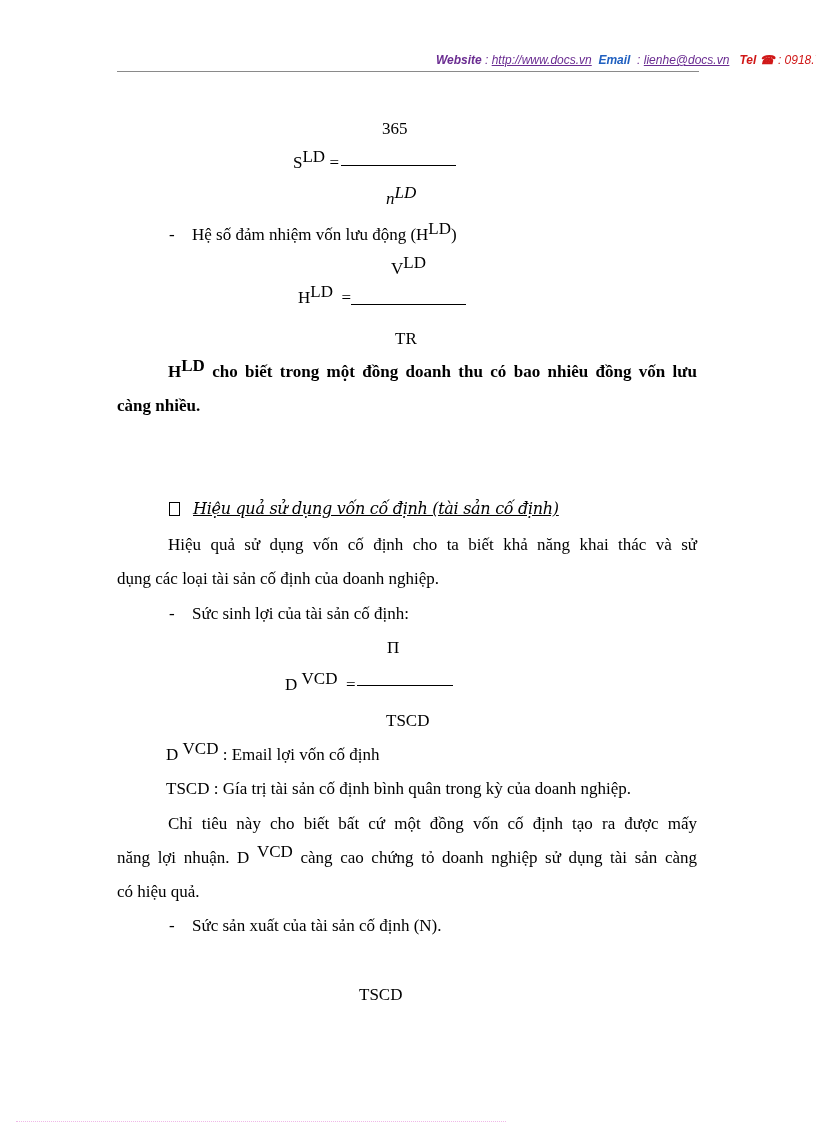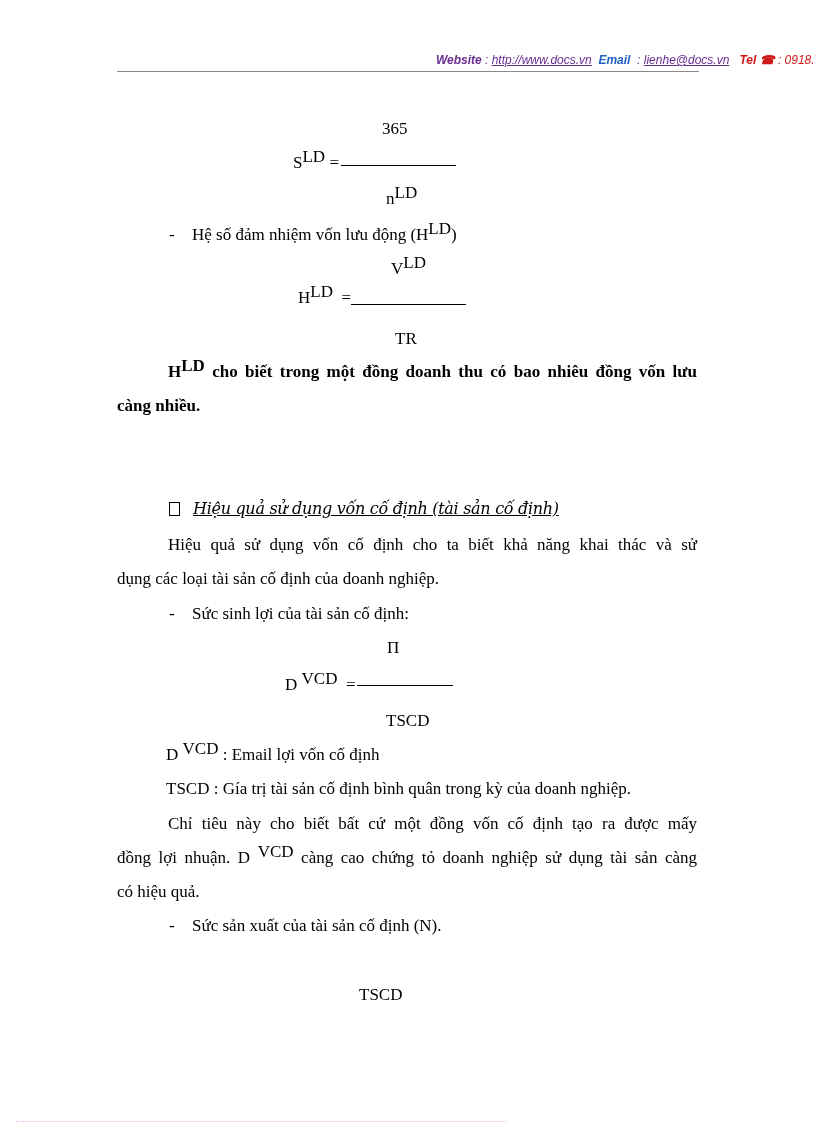--- a/index.html
+++ b/index.html
@@ -56,21 +56,21 @@
   &nbsp;&nbsp;<span class="lbl-tel">Tel</span>&nbsp;<span class="lbl-tel">☎</span><span class="phone"> : </span><span class="phone">0918.775.368</span>
 </div>
 <div class="header-rule"></div>
 
 <div class="t" style="left:382px; top:119px;">365</div>
 <div class="t" style="left:293px; top:153px;">
   <span>S</span><span class="sup">LD</span>
   <span>=</span>
 </div>
 <div class="frac-line" style="left:341px; top:165px; width:115px;"></div>
-<div class="t" style="left:386px; top:189px;">
+<div class="t" style="left:386px; top:189px;font-style:italic;">
   <span>n</span><span class="sup">LD</span>
 </div>
 
 <div class="t" style="left:169px; top:225px;">-</div>
 <div class="t" style="left:192px; top:225px;">
   <span>Hệ số đảm nhiệm vốn lưu động (H</span><span class="sup">LD</span><span>)</span>
 </div>
 
 <div class="t" style="left:391px; top:259px;">
   <span>V</span><span class="sup">LD</span>
@@ -106,21 +106,21 @@
 <div class="frac-line" style="left:357px; top:685px; width:96px;"></div>
 <div class="t" style="left:386px; top:711px;">TSCD</div>
 
 <div class="t" style="left:166px; top:745px;">
   <span>D</span>&nbsp;<span class="sup">VCD</span><span> : Email lợi vốn cố định</span>
 </div>
 <div class="t" style="left:166px; top:779px;">TSCD : Gía trị tài sản cố định  bình quân trong kỳ của doanh nghiệp.</div>
 
 <div class="para" style="top:807px;">
   <div class="indent justify-line">Chỉ tiêu này cho biết bất cứ một đồng vốn cố định tạo ra được mấy</div>
-  <div class="justify-line"><span>đồng lợi  nhuận. D</span>&nbsp;<span class="sup">VCD</span><span> càng cao chứng tỏ doanh nghiệp  sử dụng tài sản càng</span></div>
+  <div class="justify-line"><span>năng lợi  nhuận. D</span>&nbsp;<span class="sup">VCD</span><span> càng cao chứng tỏ doanh nghiệp  sử dụng tài sản càng</span></div>
   <div>có hiệu  quả.</div>
 </div>
 
 <div class="t" style="left:169px; top:916px;">-</div>
 <div class="t" style="left:192px; top:916px;">Sức sản xuất của tài sản cố định (N).</div>
 
 <div class="t" style="left:359px; top:985px;">TSCD</div>
 
 <div class="footer-dots" style="width:490px;"></div>
 

